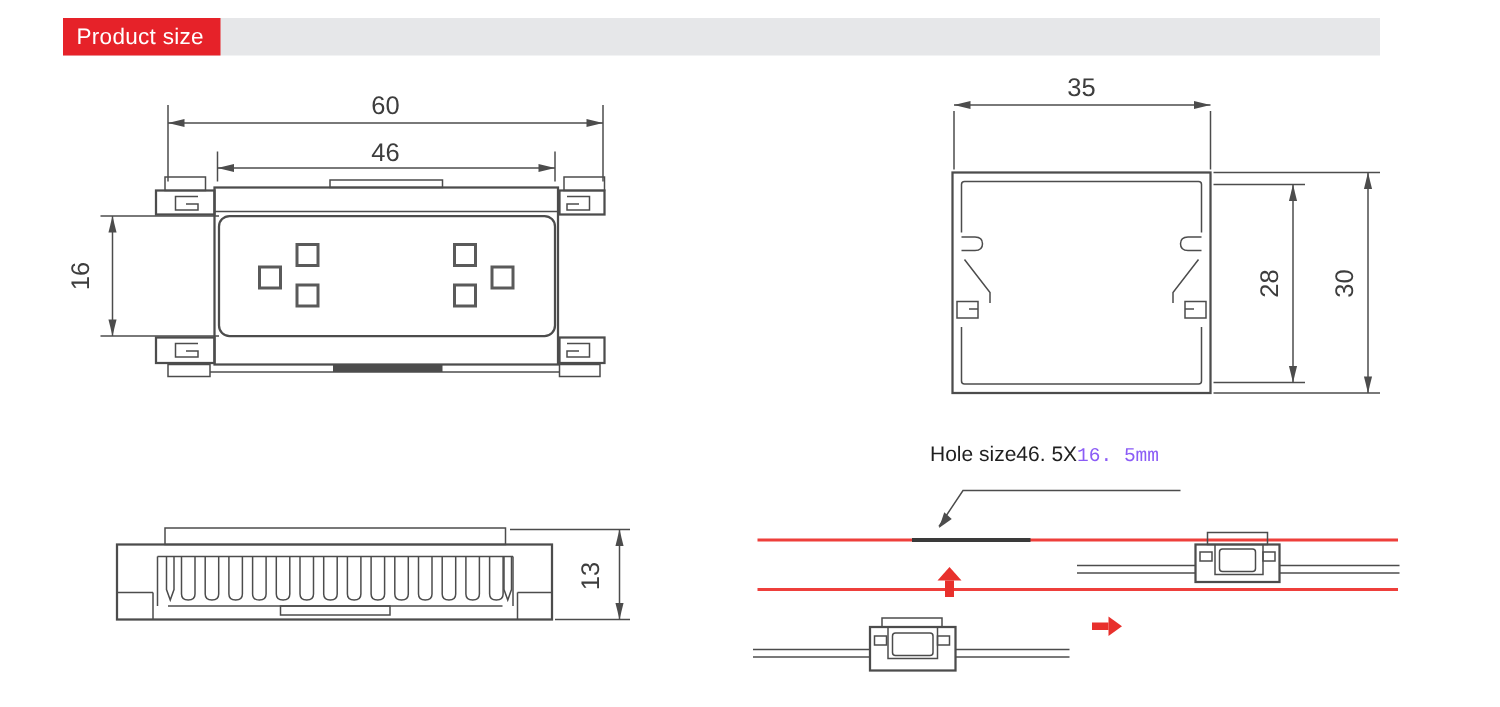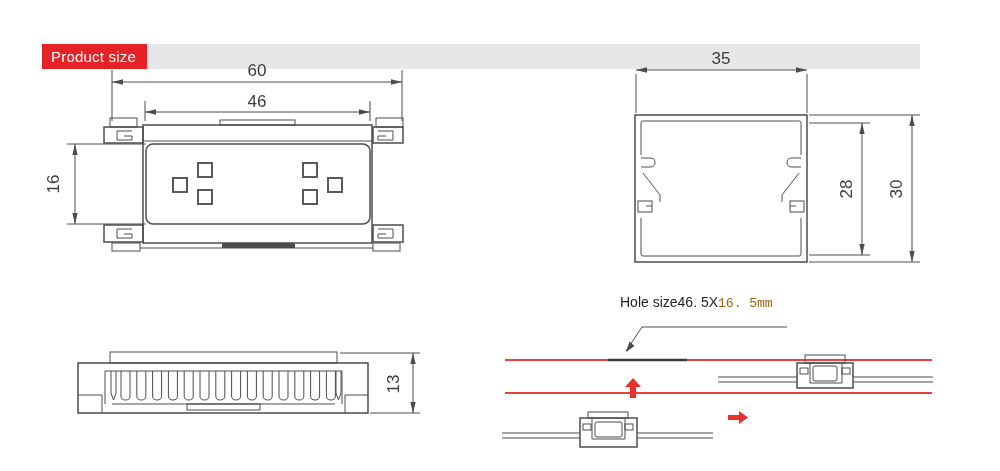--- a/index.html
+++ b/index.html
@@ -3,38 +3,37 @@
 <meta charset="utf-8">
 <style>
   html,body{margin:0;padding:0;background:#fff;}
   .canvas{
     position:relative;width:1000px;height:471px;background:#ffffff;
     font-family:"Liberation Sans",sans-serif;overflow:hidden;
   }
   .topbar{
     position:absolute;left:42px;top:12px;width:878px;height:25px;
     background:#e6e7e9;
-    margin-top:32px;
   }
   .badge{
     position:absolute;left:0;top:0;height:25px;line-height:25px;
     background:#e62229;color:#ffffff;font-size:15px;
     padding:0 11px 0 9px;letter-spacing:.2px;white-space:nowrap;
   }
   svg{position:absolute;overflow:visible;}
   #view-front{left:40px;top:55px;}
   #view-section{left:615px;top:40px;}
   #view-profile{left:55px;top:340px;}
   #view-install{left:495px;top:320px;}
   .hole-label{
     position:absolute;left:620px;top:294px;font-size:14px;color:#1f1f1f;
     white-space:nowrap;
   }
   .hole-label .p2{
-    font-family:"Liberation Mono",monospace;font-size:13px;color:#a16207;
+    font-family:"Liberation Mono",monospace;font-size:13px;color:#8b5cf6;
   }
   
   .art{stroke:#4c4c4c;stroke-width:1.5;fill:none;}
   .art-thin{stroke:#4c4c4c;stroke-width:1;fill:none;}
   .dim{stroke:#4c4c4c;stroke-width:1;fill:none;}
   .dimtxt{fill:#3d3d3d;font-size:17px;font-family:"Liberation Sans",sans-serif;}
   .arrow{fill:#4c4c4c;stroke:none;}
   .sq{stroke:#5a5a5a;stroke-width:2;fill:#ffffff;}
   .dark{fill:#4c4c4c;stroke:none;}
   .redline{stroke:#ee3f3b;stroke-width:2;fill:none;}

